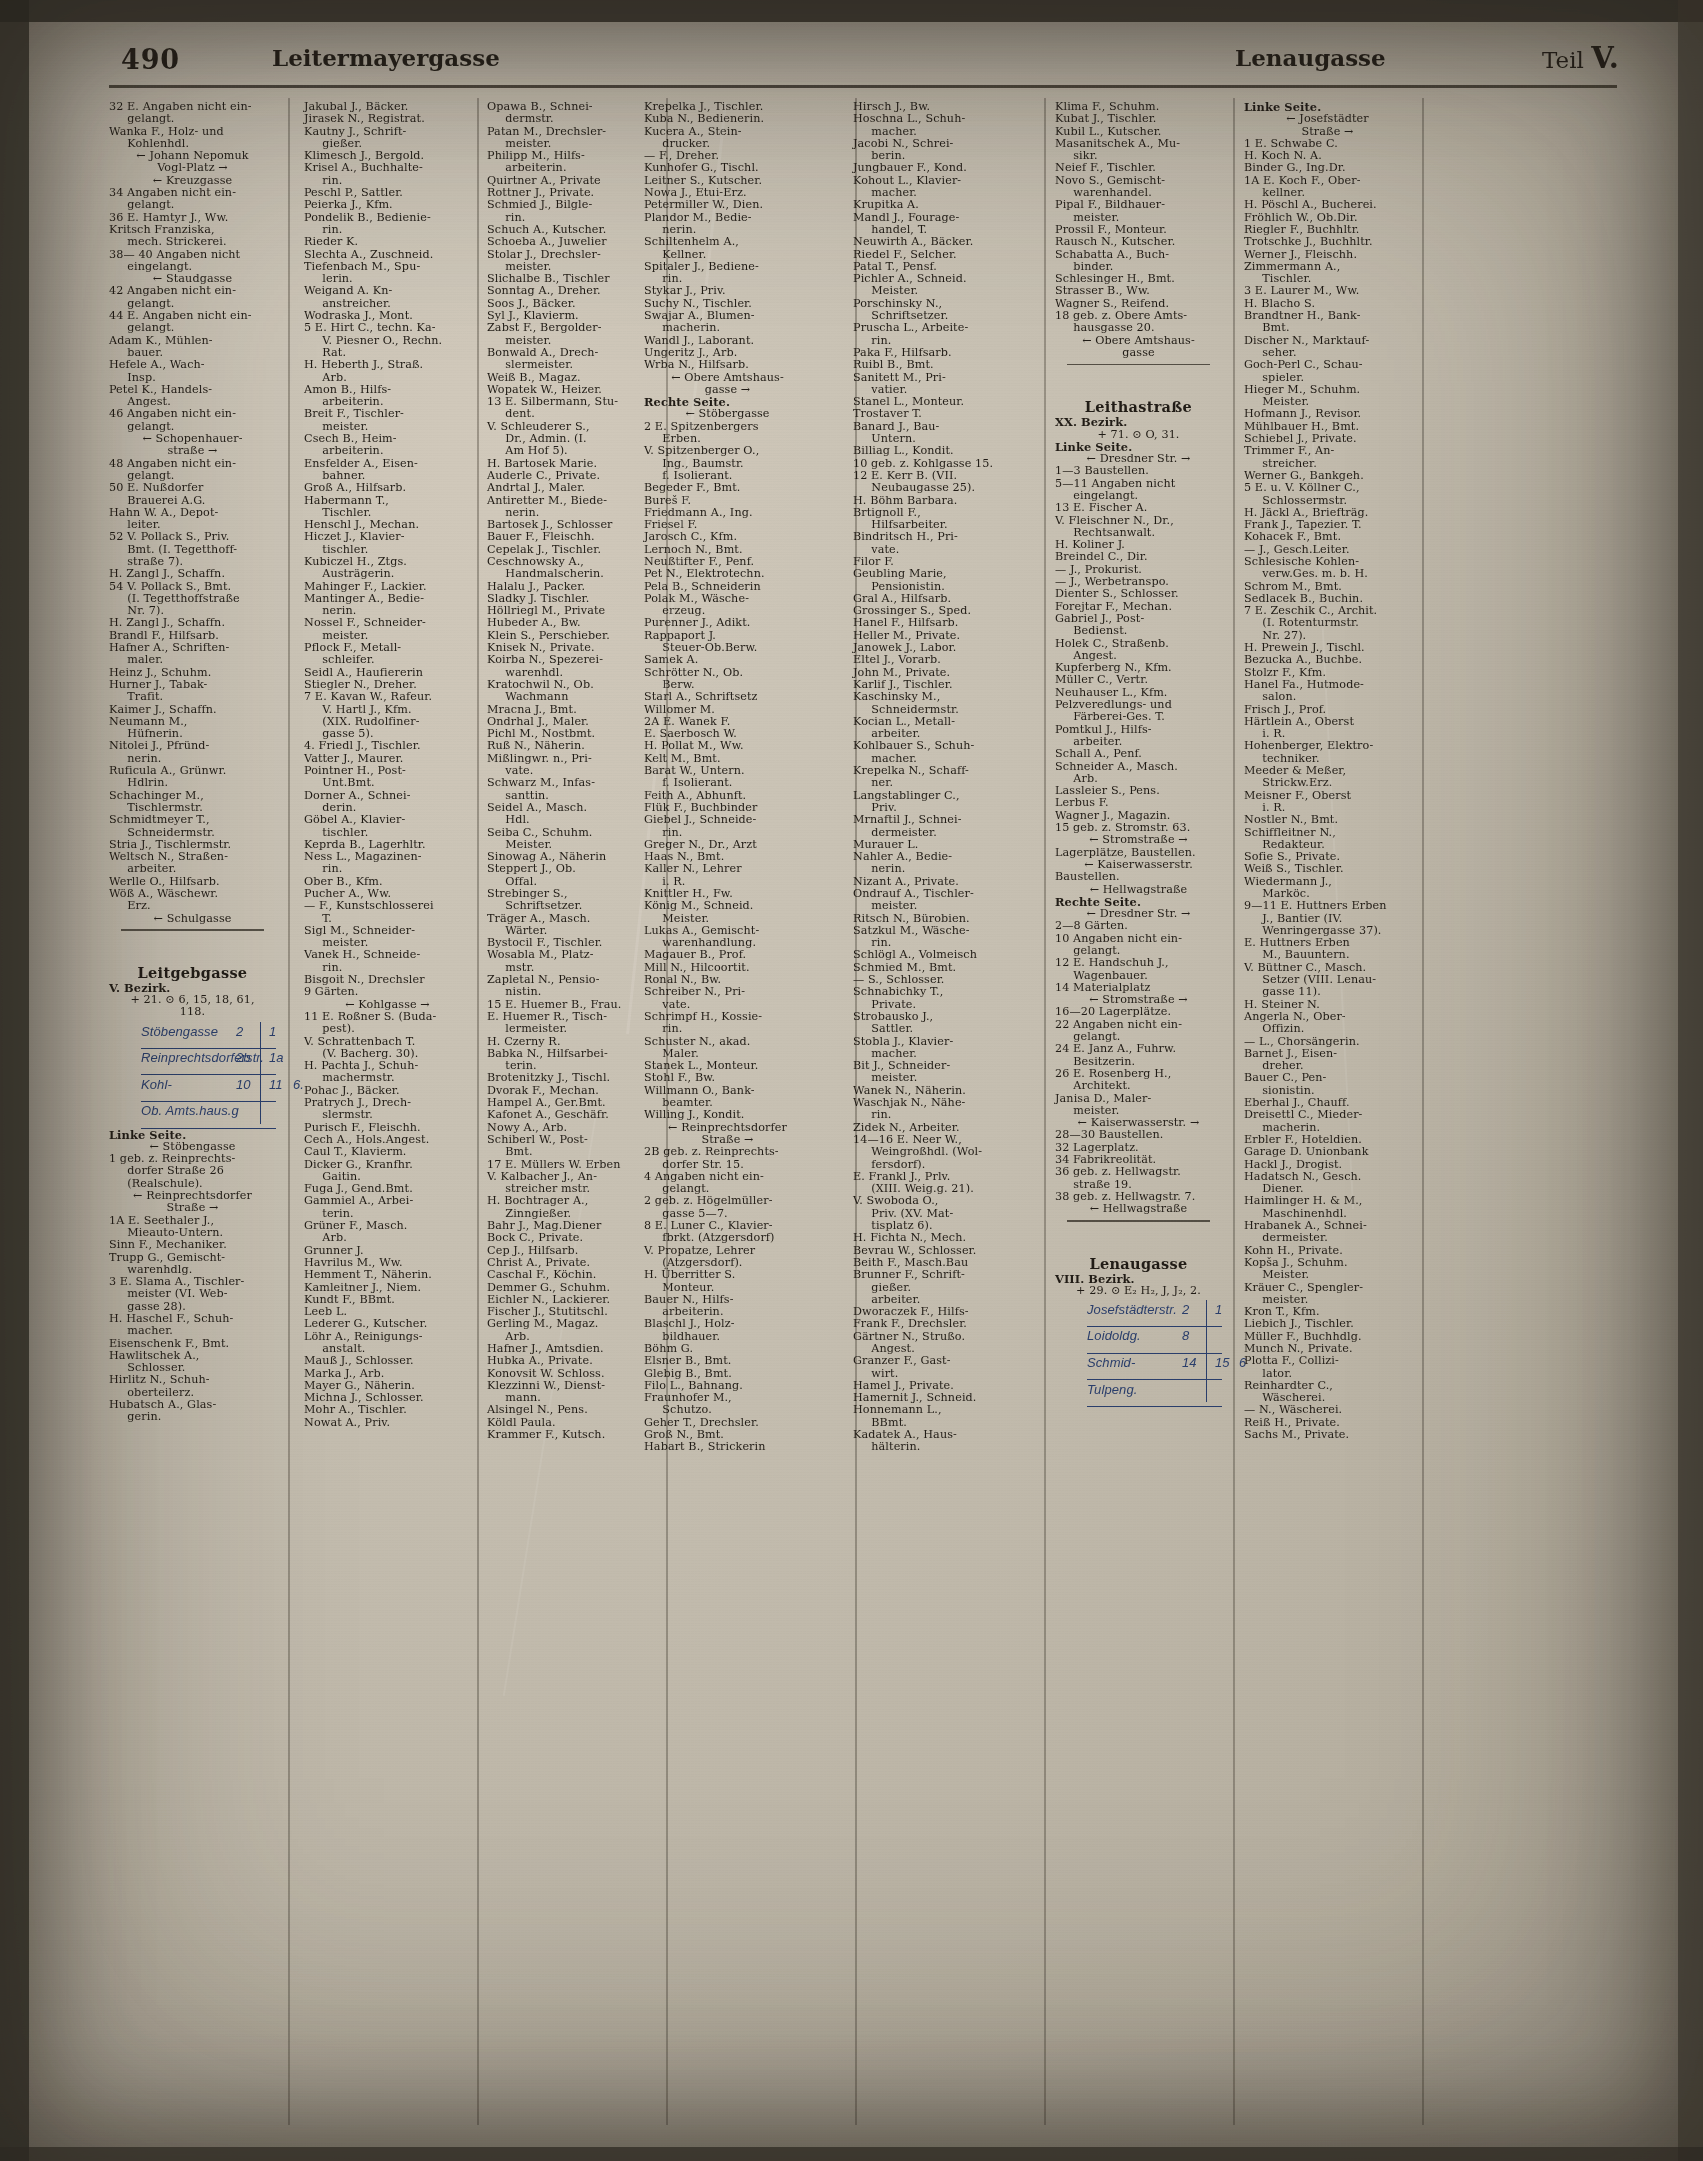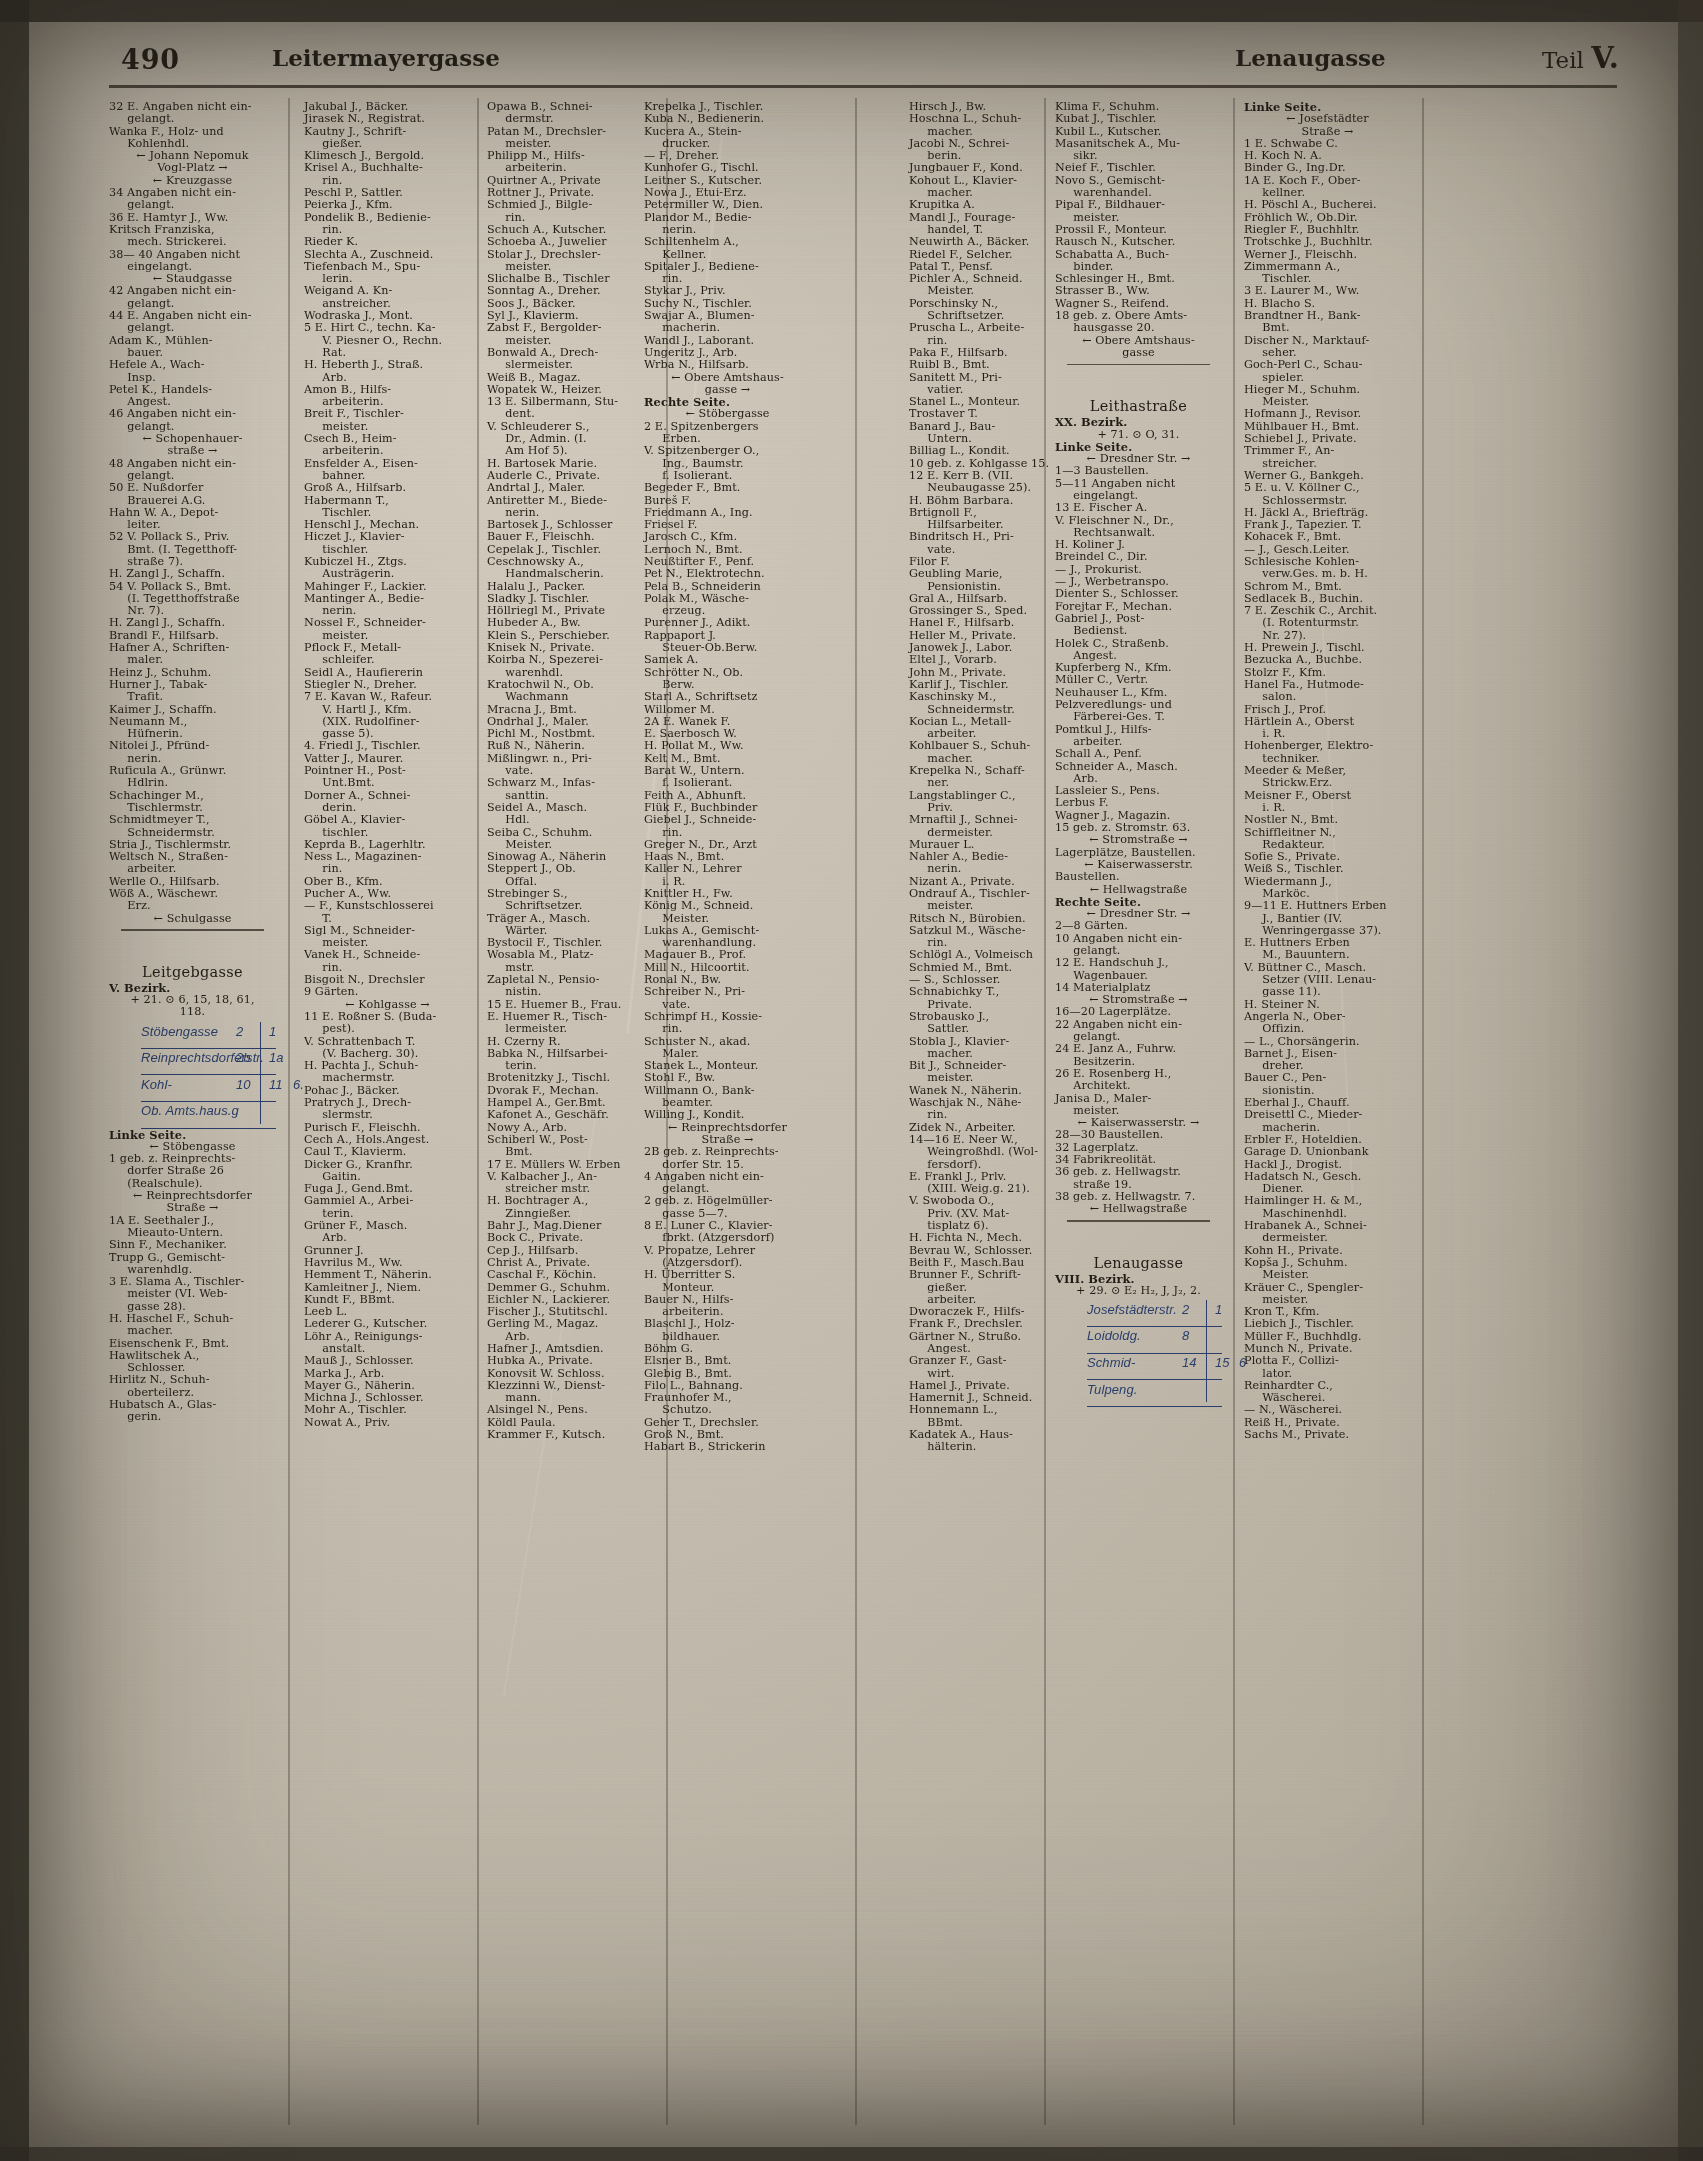--- a/index.html
+++ b/index.html
@@ -59,31 +59,31 @@
     position:absolute;top:0;width:167px;height:2027px;
     font-size:11.2px;line-height:12.3px;
     color:#231e18;
     letter-spacing:0.1px;
   }
   .col .ln{white-space:pre-wrap;}
   .c0{left:0px;}
   .c1{left:195px;}
   .c2{left:378px;}
   .c3{left:535px;}
-  .c4{left:800px;}
+  .c4{left:744px;}
   .c5{left:946px;}
   .c6{left:1135px;}
   .c7{left:1324px;}
   .colsep{position:absolute;top:-3.4px;width:1.7px;height:2027px;background:rgba(60,54,44,.35);}
   .s1{left:179px;} .s2{left:368px;} .s3{left:557px;} .s4{left:746px;}
   .s5{left:935px;} .s6{left:1124px;} .s7{left:1313px;}
 
   
   .ctr{text-align:center;}
-  .street{font-weight:normal;font-size:14.5px;line-height:19px;text-align:center;letter-spacing:0.3px;margin-top:32px;}
+  .street{font-weight:bold;font-size:14.5px;line-height:19px;text-align:center;letter-spacing:0.3px;margin-top:32px;}
   .sub{font-weight:bold;font-size:11.4px;}
   .rule{height:1.7px;background:#3a352c;margin:4.3px 12px 4.3px 12px;opacity:.8;}
 
   
   .hand{
     font-family:Liberation Sans, sans-serif;
     color:#2c3f6b;
     font-style:italic;
     font-size:13px;
     margin-left:32px;

